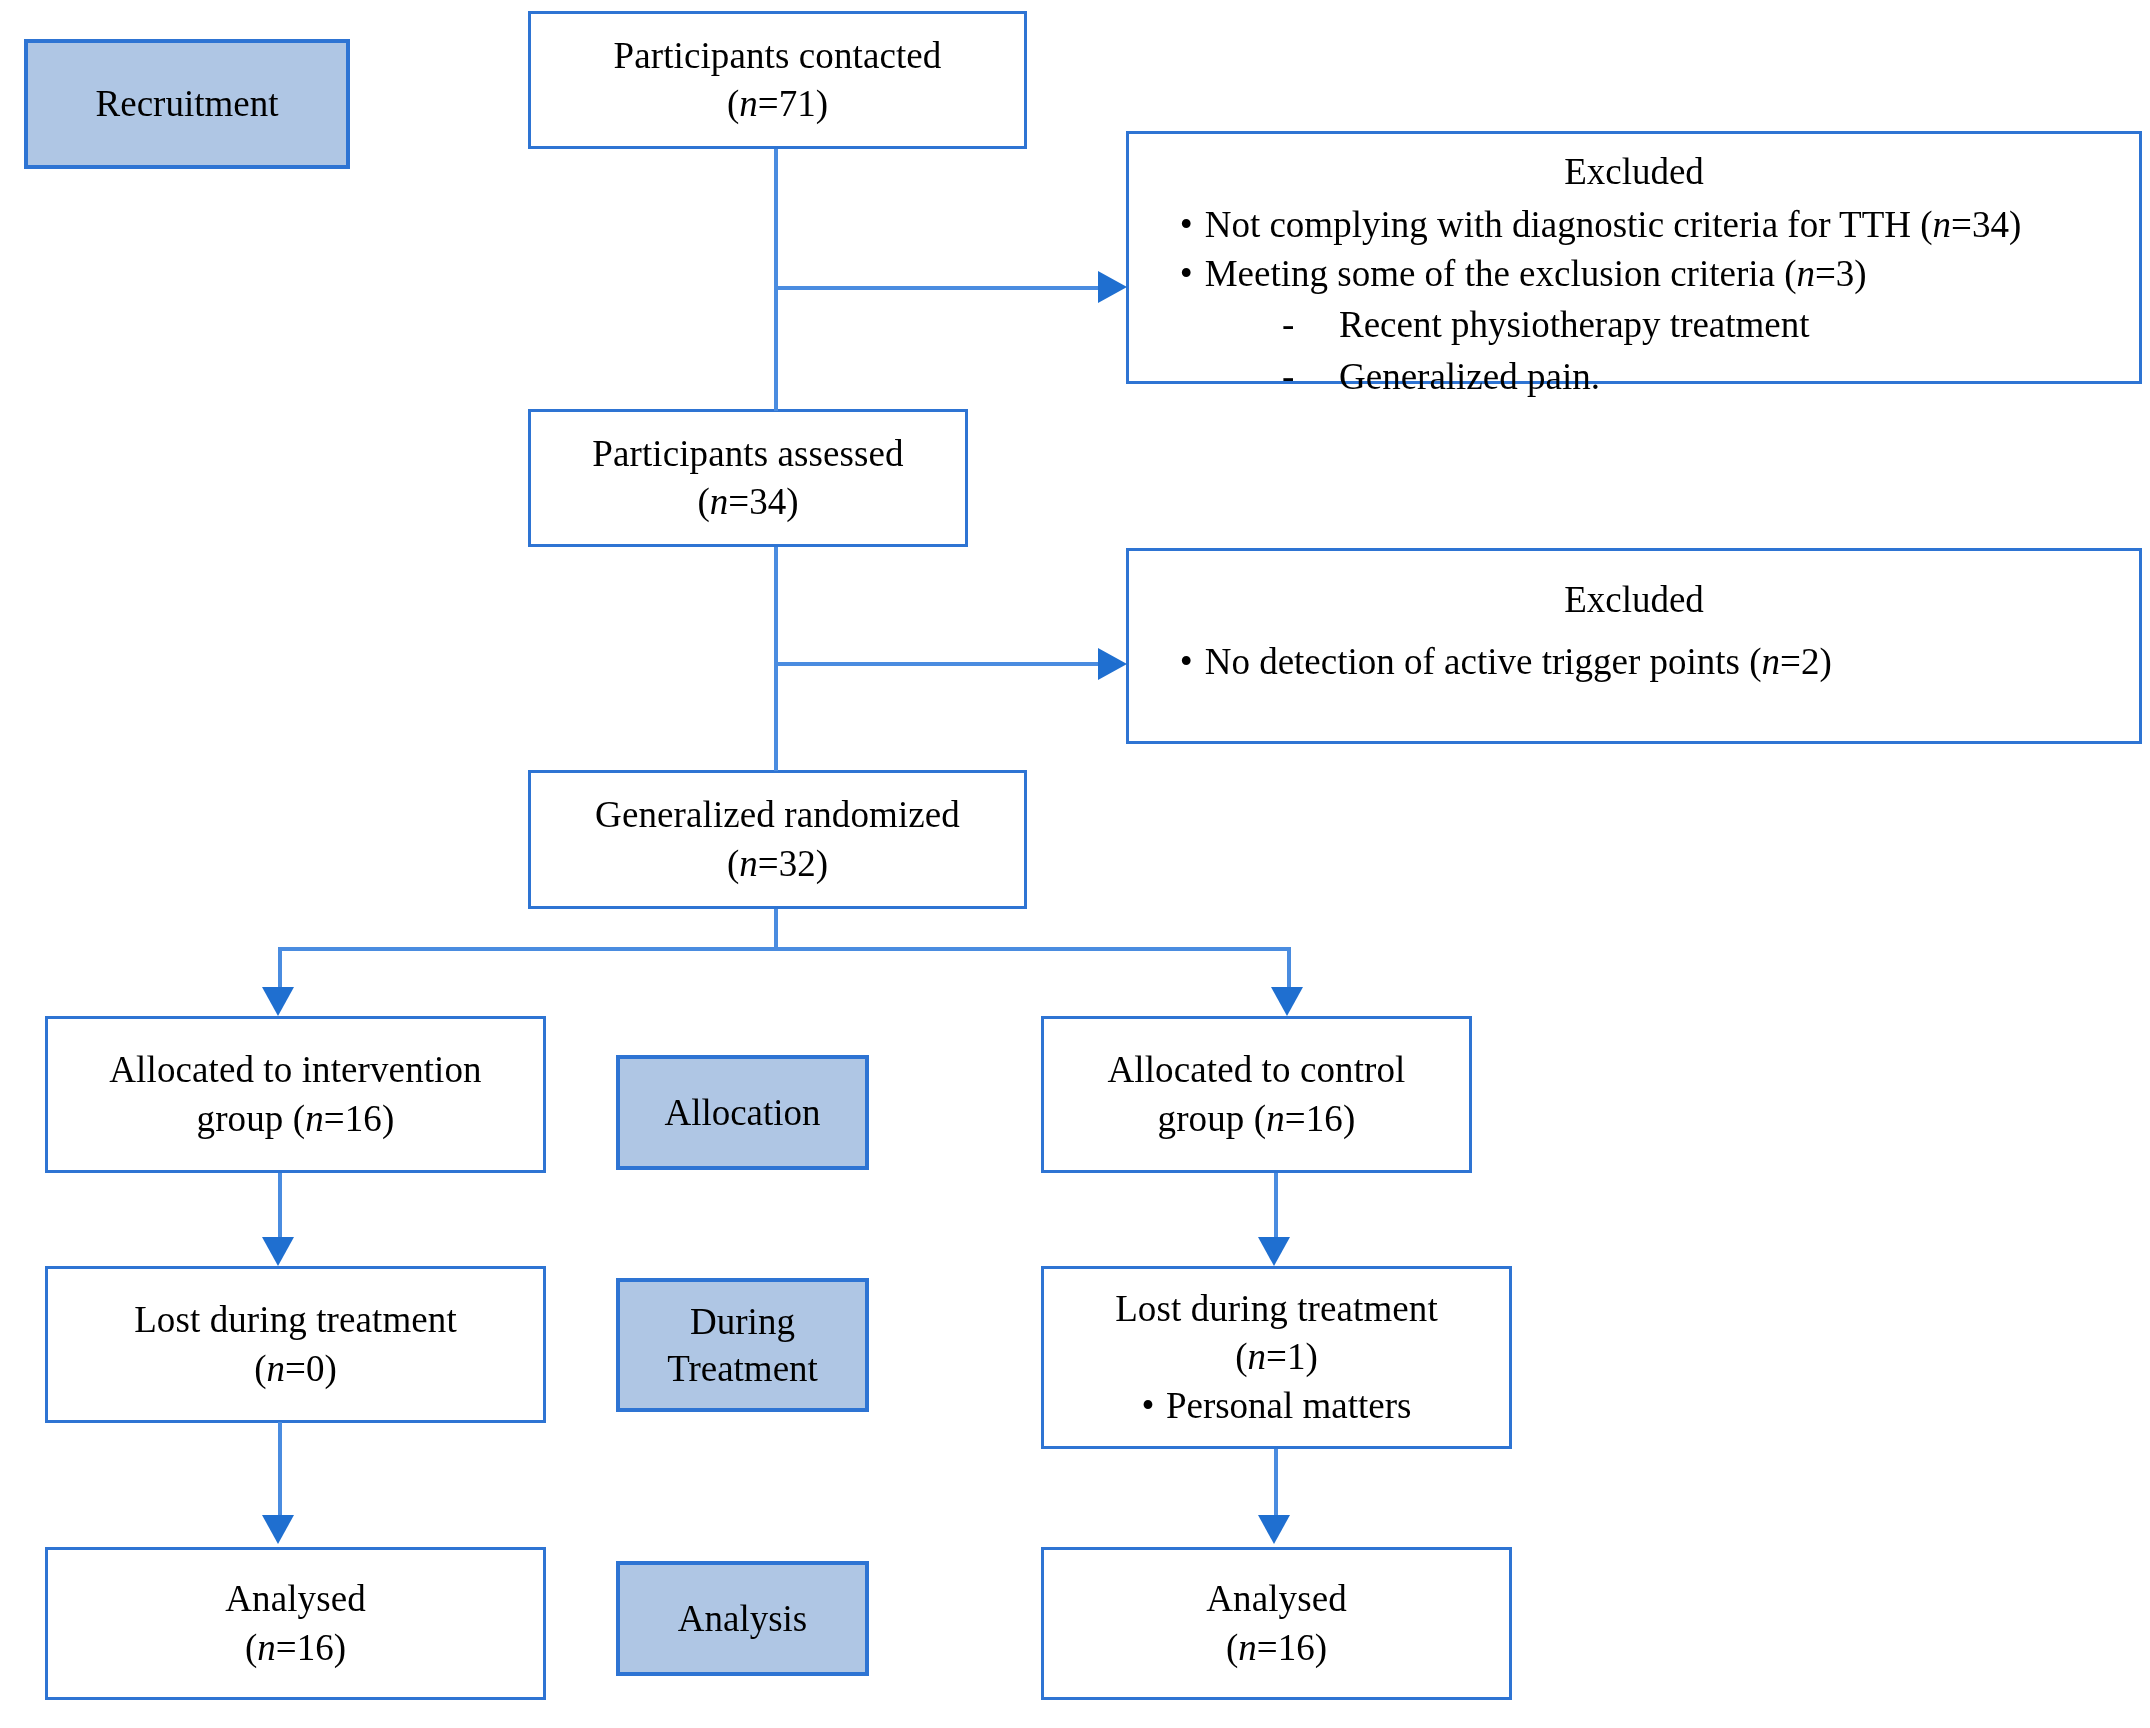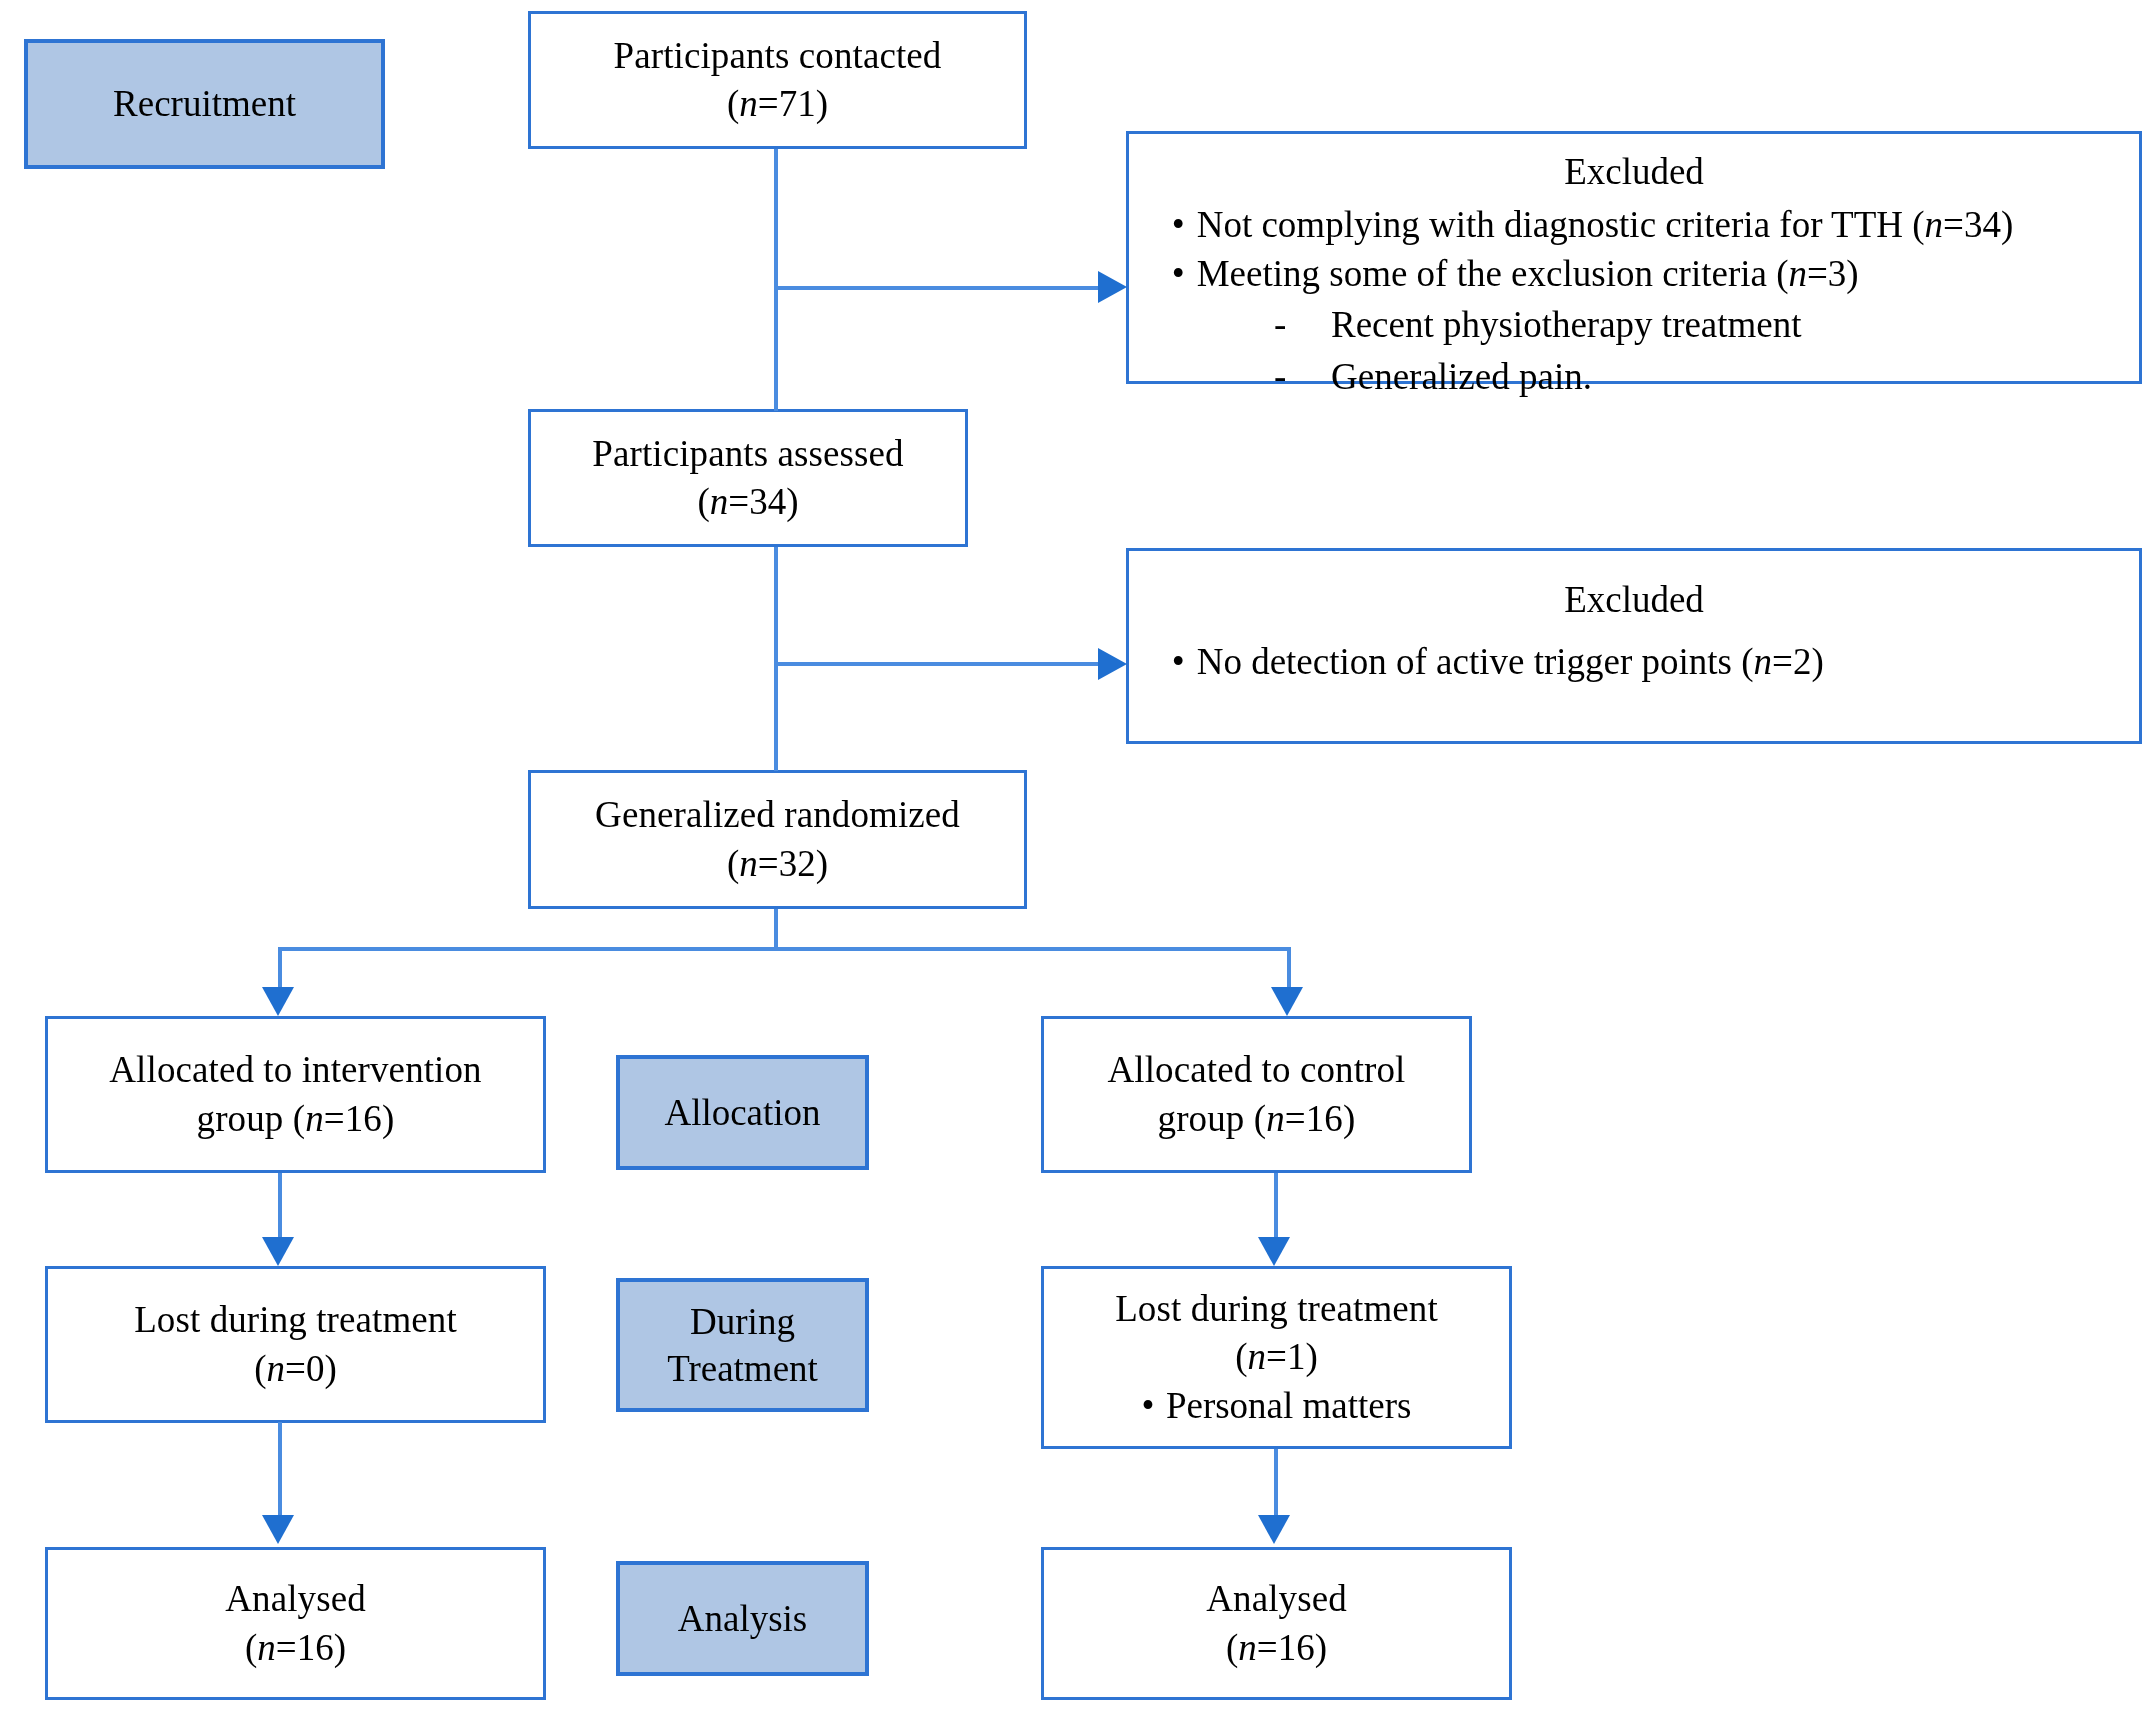--- a/index.html
+++ b/index.html
@@ -12,21 +12,21 @@
   .badge{position:absolute;box-sizing:border-box;background:#AFC6E4;
        border:4.4px solid #2E74D3;display:flex;flex-direction:column;
        align-items:center;justify-content:center;text-align:center;}
 
   .t{font-size:37px;line-height:1.30;letter-spacing:0.1px;text-align:right;}
   .t-badge{font-size:37px;line-height:1.28;}
   .n{font-size:37px;line-height:1.30;}
   em{font-style:italic;}
 
   .exbox{position:absolute;box-sizing:border-box;background:#fff;
-       border:3.2px solid #2E74D3;padding:14px 25px;}
+       border:3.2px solid #2E74D3;padding:14px 33px;}
   .ex-title{font-size:37px;text-align:center;line-height:1.3;margin-bottom:3.8px;}
   .ex-li{font-size:37px;line-height:1.34;display:flex;align-items:flex-start;
        margin-left:17.7px;}
   .ex-li .bul{width:25px;flex:0 0 25px;}
   .ex-sub{font-size:37px;line-height:1.40;display:flex;align-items:flex-start;
        margin-left:120px;}
   .ex-sub .dash{width:57px;flex:0 0 57px;}
 
   .inbul{font-size:37px;line-height:1.30;display:flex;align-items:baseline;
        justify-content:center;}
@@ -40,21 +40,21 @@
        border-top:29px solid #1F6FD0;}
   .arrowright{position:absolute;width:0;height:0;
        border-top:16.4px solid transparent;border-bottom:16.4px solid transparent;
        border-left:29px solid #1F6FD0;}
 </style>
 </head>
 <body>
 
 <div id="canvas">
 
-  <div class="badge" style="left:24px;top:39px;width:361px;height:130px;">
+  <div class="badge" style="left:24px;top:39px;width:326px;height:130px;">
     <div class="t-badge">Recruitment</div>
   </div>
 
   <div class="badge" style="left:616px;top:1055px;width:253px;height:115px;">
     <div class="t-badge">Allocation</div>
   </div>
 
   <div class="badge" style="left:616px;top:1278px;width:253px;height:134px;">
     <div class="t-badge">During</div>
     <div class="t-badge">Treatment</div>

